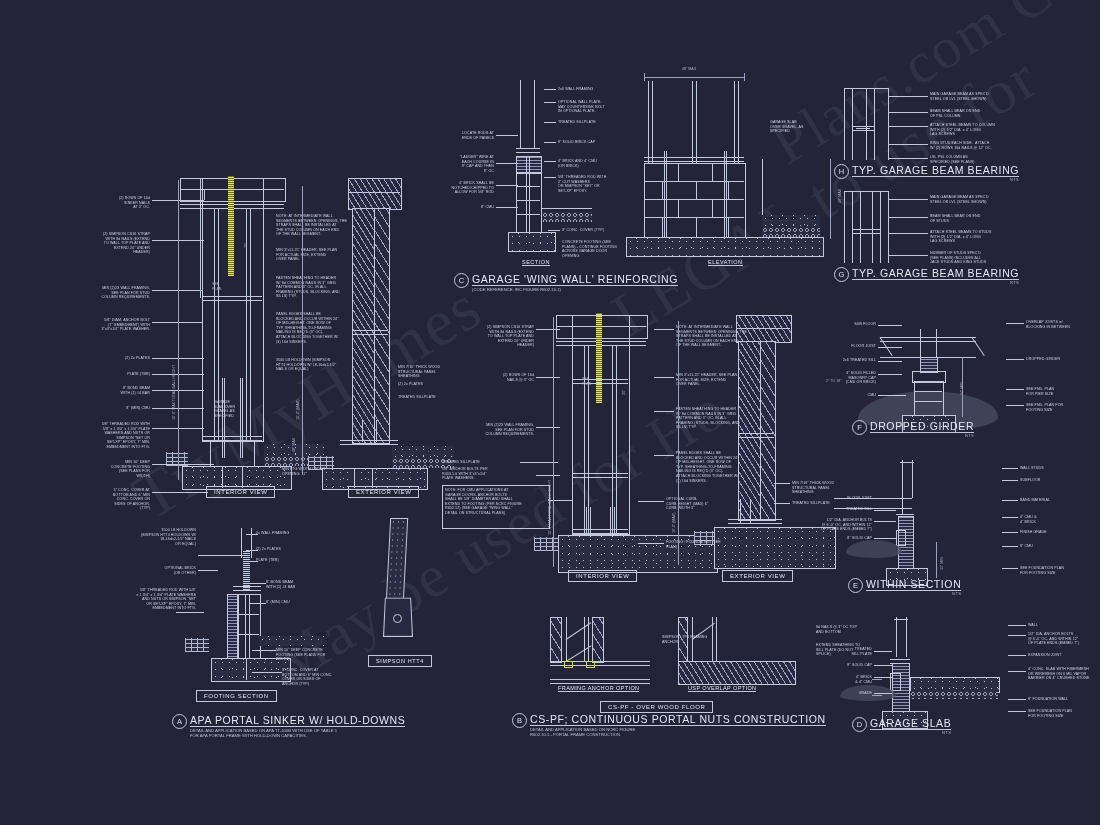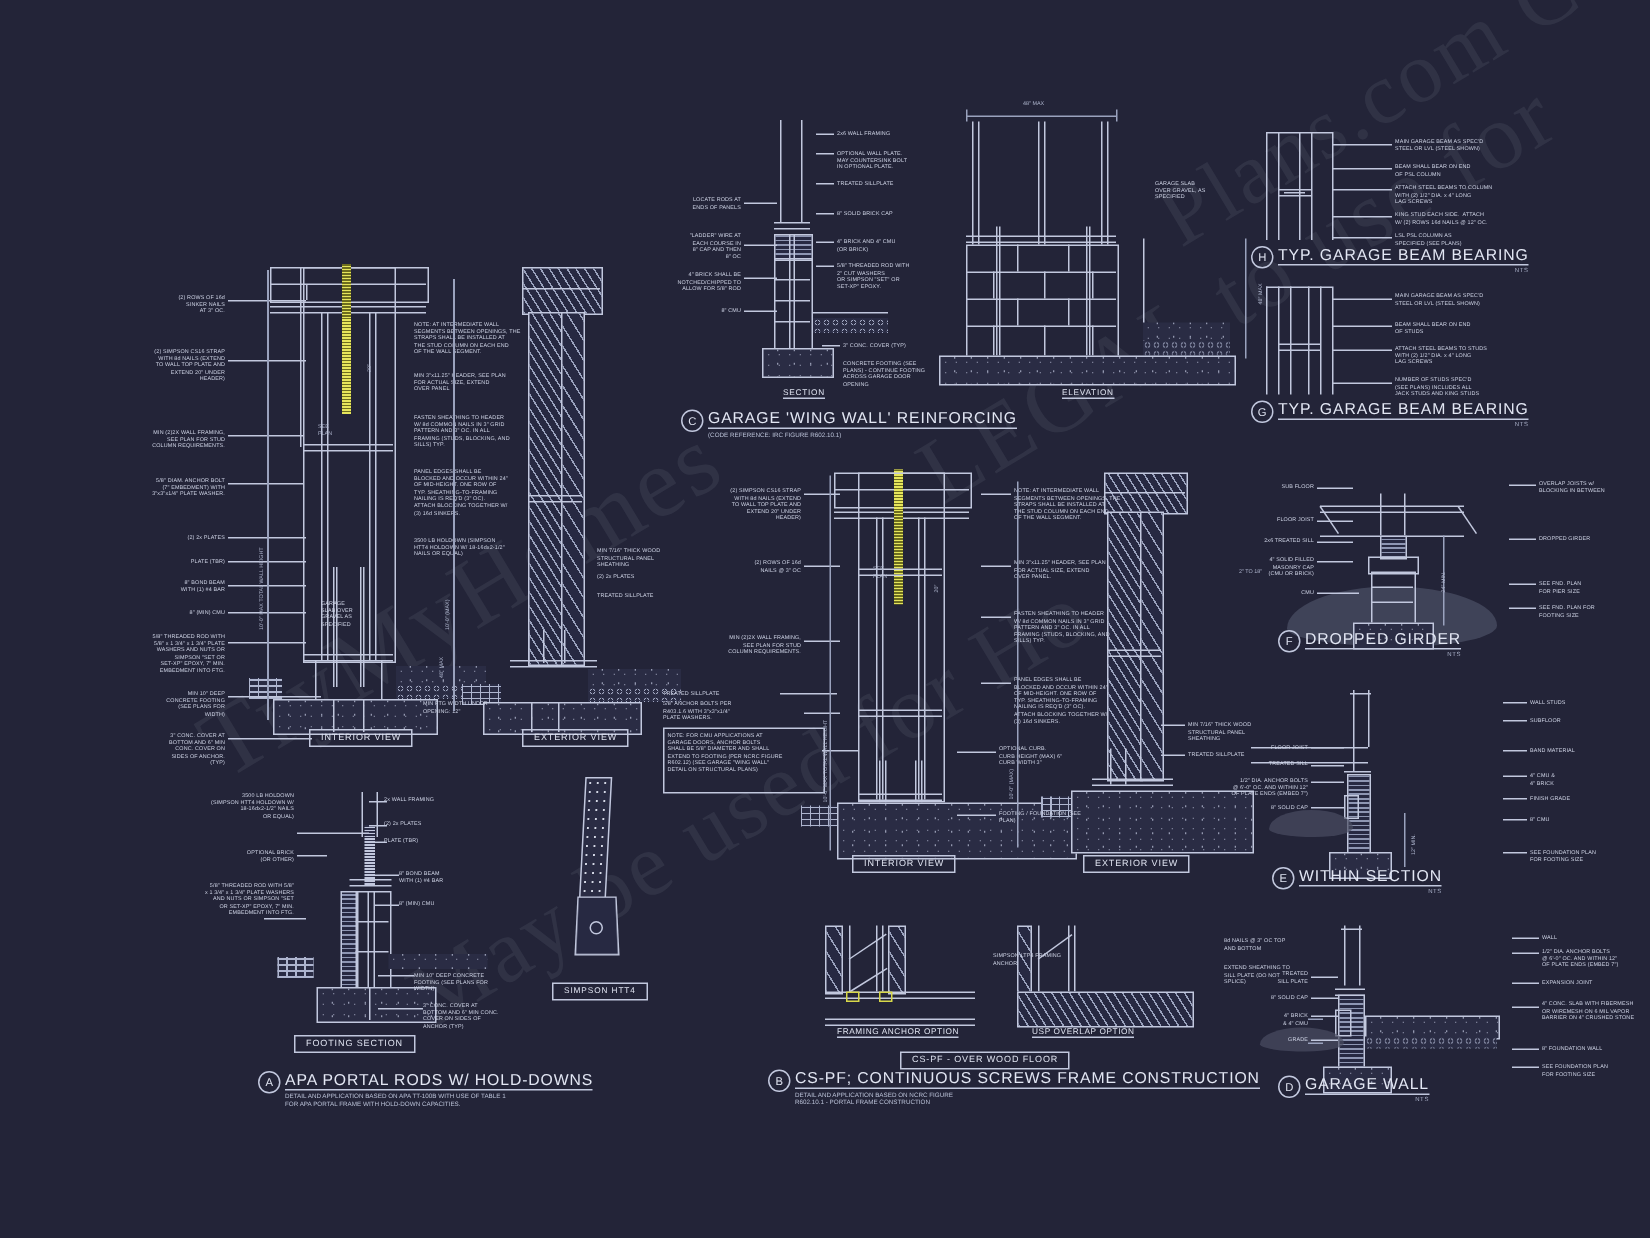--- a/index.html
+++ b/index.html
@@ -298,21 +298,21 @@
     <div class="dimtx rot" style="left:244px;top:248px;">20"</div>
     <div class="dimtx rot" style="left:292px;top:452px;">48" MAX</div>
     <div class="dimtx" style="left:212px;top:282px;line-height:5px;">SEE
 PLAN</div>
     <div class="ln v dim" style="left:178px;top:180px;height:300px;"></div>
     <div class="ln v dim" style="left:302px;top:186px;height:288px;"></div>
 
     <div class="dtitle" style="left:172px;top:714px;">
       <div class="bub">A</div>
       <div>
-        <div class="ttxt">APA PORTAL RODS W/ HOLD-DOWNS</div>
+        <div class="ttxt">APA PORTAL SINKER W/ HOLD-DOWNS</div>
         <div class="tsub">DETAIL AND APPLICATION BASED ON APA TT-100B WITH USE OF TABLE 1
 FOR APA PORTAL FRAME WITH HOLD-DOWN CAPACITIES.</div>
       </div>
     </div>
   </div>
 
   <div class="det" style="left:440px;top:55px;width:380px;height:235px;">
 
     <div style="position:absolute;left:70px;top:25px;width:70px;height:170px;">
       <div class="ln v" style="left:10px;top:0;height:68px;"></div>
@@ -596,21 +596,21 @@
     <div style="position:absolute;left:118px;top:390px;color:#dfe3f0;font-size:5.5px;letter-spacing:.4px;
          border-bottom:1px solid #c2c8de;">FRAMING ANCHOR OPTION</div>
     <div style="position:absolute;left:248px;top:390px;color:#dfe3f0;font-size:5.5px;letter-spacing:.4px;
          border-bottom:1px solid #c2c8de;">USP OVERLAP OPTION</div>
 
     <div class="vtag" style="left:160px;top:406px;">CS-PF - OVER WOOD FLOOR</div>
 
     <div class="dtitle" style="left:72px;top:418px;">
       <div class="bub">B</div>
       <div>
-        <div class="ttxt">CS-PF; CONTINUOUS SCREWS FRAME CONSTRUCTION</div>
+        <div class="ttxt">CS-PF; CONTINUOUS PORTAL NUTS CONSTRUCTION</div>
         <div class="tsub">DETAIL AND APPLICATION BASED ON NCRC FIGURE
 R602.10.1 - PORTAL FRAME CONSTRUCTION</div>
       </div>
     </div>
   </div>
 
   <div class="det" style="left:830px;top:82px;width:270px;height:95px;">
     <div style="position:absolute;left:14px;top:6px;width:46px;height:72px;">
       <div class="ln h" style="left:0;top:0;width:44px;"></div>
       <div class="ln v" style="left:0;top:0;height:72px;"></div>
@@ -853,19 +853,19 @@
     <div class="ln h" style="left:198px;top:20px;width:18px;"></div>
     <div class="ln h" style="left:198px;top:30px;width:18px;"></div>
     <div class="ln h" style="left:198px;top:50px;width:18px;"></div>
     <div class="ln h" style="left:198px;top:66px;width:18px;"></div>
     <div class="ln h" style="left:198px;top:94px;width:18px;"></div>
     <div class="ln h" style="left:198px;top:106px;width:18px;"></div>
 
     <div class="dtitle" style="left:42px;top:112px;">
       <div class="bub">D</div>
       <div>
-        <div class="ttxt">GARAGE WALL</div>
+        <div class="ttxt">GARAGE SLAB</div>
         <div class="nts" style="display:block;text-align:right;">NTS</div>
       </div>
     </div>
   </div>
 
 </div>
 
 </body></html>

